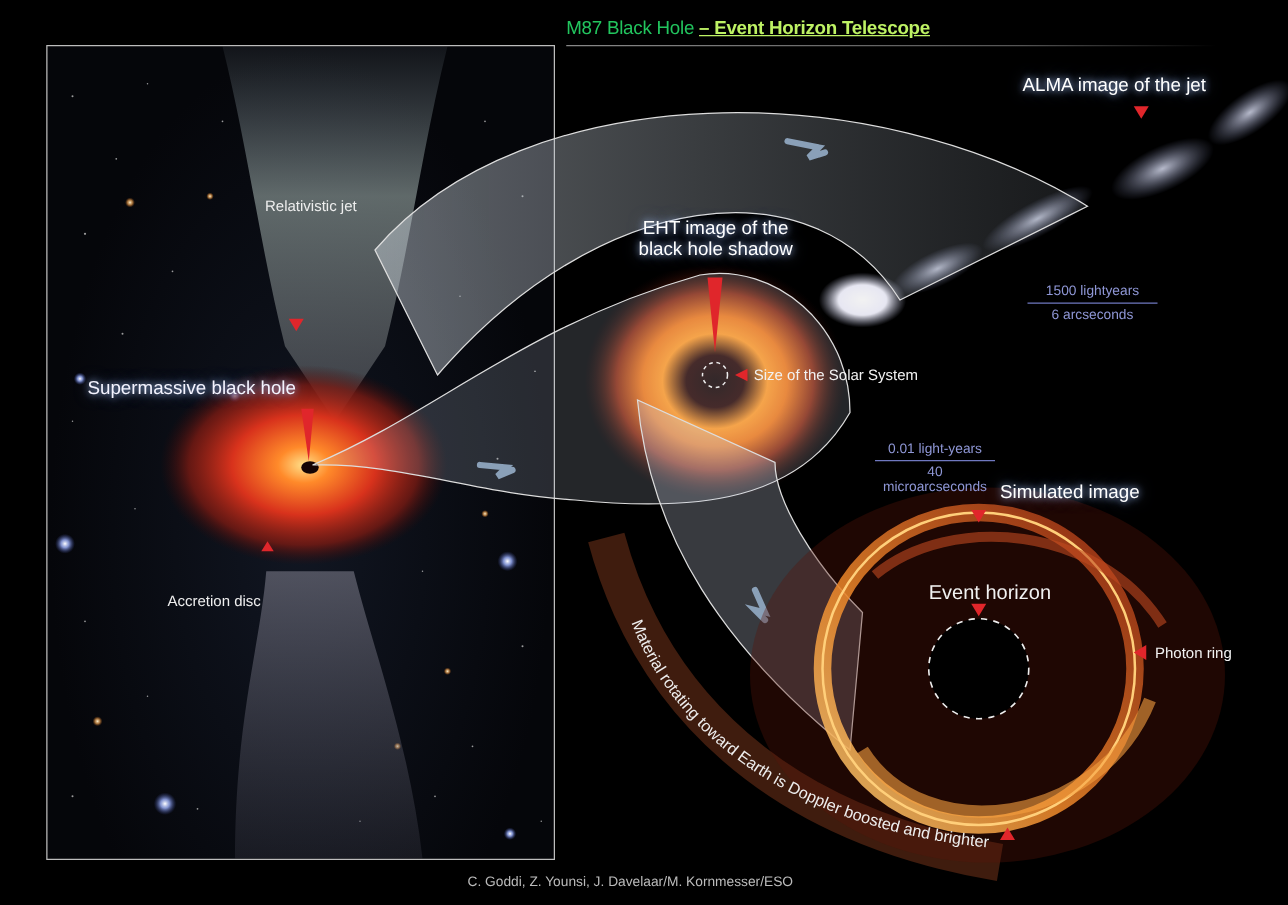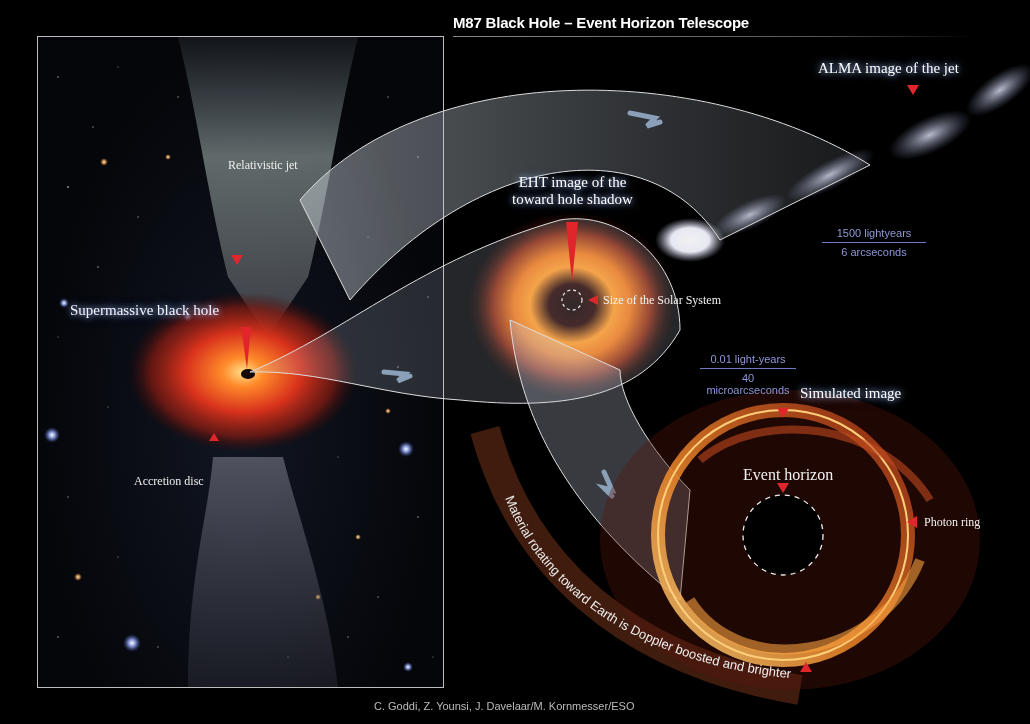--- a/index.html
+++ b/index.html
@@ -1,26 +1,26 @@
 <!DOCTYPE html>
 <html><head>
 <meta charset="utf-8">
 <style>
   html, body { margin: 0; padding: 0; background: #000; }
   body { width: 1030px; height: 724px; position: relative; overflow: hidden;
          font-family: "DejaVu Sans", sans-serif; color: #fff; }
   .abs { position: absolute; }
   #title { left: 453px; top: 14px; font-size: 15px; font-family: "Liberation Sans", sans-serif; white-space: nowrap; letter-spacing: -0.2px; }
-  #title .orange { color: #ffffff; font-weight: bold; }
-  #title .white { color: #ffffff; font-weight: bold; }
+  #title .orange { color: #22c55e; }
+  #title .white { color: #bef264; font-weight: bold; text-decoration: underline; }
   #title-rule { left: 453px; top: 36px; width: 520px; height: 1px;
      background: linear-gradient(to right, #888, #555 70%, rgba(80,80,80,0)); }
   #left-panel { left: 37px; top: 36px; width: 405px; height: 650px; border: 1px solid #bdbdbd;
      background: radial-gradient(ellipse at 50% 60%, #111622 0%, #05060a 70%); overflow: hidden; }
-  .lbl { font-family: Liberation Serif, serif; white-space: nowrap; }
+  .lbl { font-family: Liberation Sans, sans-serif; white-space: nowrap; }
   .glow { text-shadow: 0 0 6px rgba(170,200,255,0.9), 0 0 12px rgba(140,170,230,0.6); }
   .scale { color: #8f97d6; font-size: 11px; font-family: "Liberation Sans", sans-serif; text-align: center; }
   .scale .bar { height: 1px; background: #6f78c0; margin: 3px 0; }
   #credit { left: 374px; top: 700px; font-size: 11px; color: #bbb; font-family: "Liberation Sans", sans-serif; }
   svg { position: absolute; left: 0; top: 0; }
 </style>
 </head>
 <body>
 
 <div id="title" class="abs">
@@ -106,21 +106,21 @@
     <ellipse cx="205" cy="335" rx="115" ry="80" fill="url(#disc)"></ellipse>
     <ellipse cx="210" cy="337" rx="7" ry="5" fill="#150505"></ellipse>
 
     <path d="M203 290 L213 290 L209 332 Z" fill="#e0262b"></path>
 
     <path d="M193 218 L205 218 L199 228 Z" fill="#e0262b"></path>
 
     <path d="M171 404 L181 404 L176 396 Z" fill="#e0262b"></path>
   </svg>
 
-  <div class="abs lbl" style="left:174px; top:121px; font-size:12px; color:#eee;margin-left:16px;">Relativistic jet</div>
+  <div class="abs lbl" style="left:174px; top:121px; font-size:12px; color:#eee;">Relativistic jet</div>
   <div class="abs lbl glow" style="left:32px; top:265px; font-size:15px; color:#f4f4ff;">Supermassive black hole</div>
   <div class="abs lbl" style="left:96px; top:405px; font-size:12px; color:#eee;margin-top:32px;">Accretion disc</div>
 </div>
 
 <svg width="1030" height="724" viewBox="0 0 1030 724">
   <defs>
     <radialGradient id="eht" cx="50%" cy="50%" r="50%">
       <stop offset="0%" stop-color="#120302"></stop>
       <stop offset="22%" stop-color="#2a0703"></stop>
       <stop offset="40%" stop-color="#ff9a2a"></stop>
@@ -197,21 +197,21 @@
 
 <div class="abs lbl glow" style="left:818px; top:60px; font-size:15px;">ALMA image of the jet</div>
 <div class="abs scale" style="left:822px; top:227px; width:104px;">
   <div>1500 lightyears</div>
   <div class="bar"></div>
   <div>6 arcseconds</div>
 </div>
 
 <div class="abs lbl glow" style="left:510px; top:174px; font-size:15px; text-align:center; width:125px;">
   <div>EHT image of the</div>
-  <div>toward hole shadow</div>
+  <div>black hole shadow</div>
 </div>
 <div class="abs lbl" style="left:603px; top:293px; font-size:12px; color:#f2f2f2;">Size of the Solar System</div>
 <div class="abs scale" style="left:700px; top:353px; width:96px;">
   <div>0.01 light-years</div>
   <div class="bar"></div>
   <div>40 microarcseconds</div>
 </div>
 
 <div class="abs lbl glow" style="left:800px; top:385px; font-size:15px;">Simulated image</div>
 <div class="abs lbl" style="left:743px; top:466px; font-size:16px; color:#f2f2f2;">Event horizon</div>

